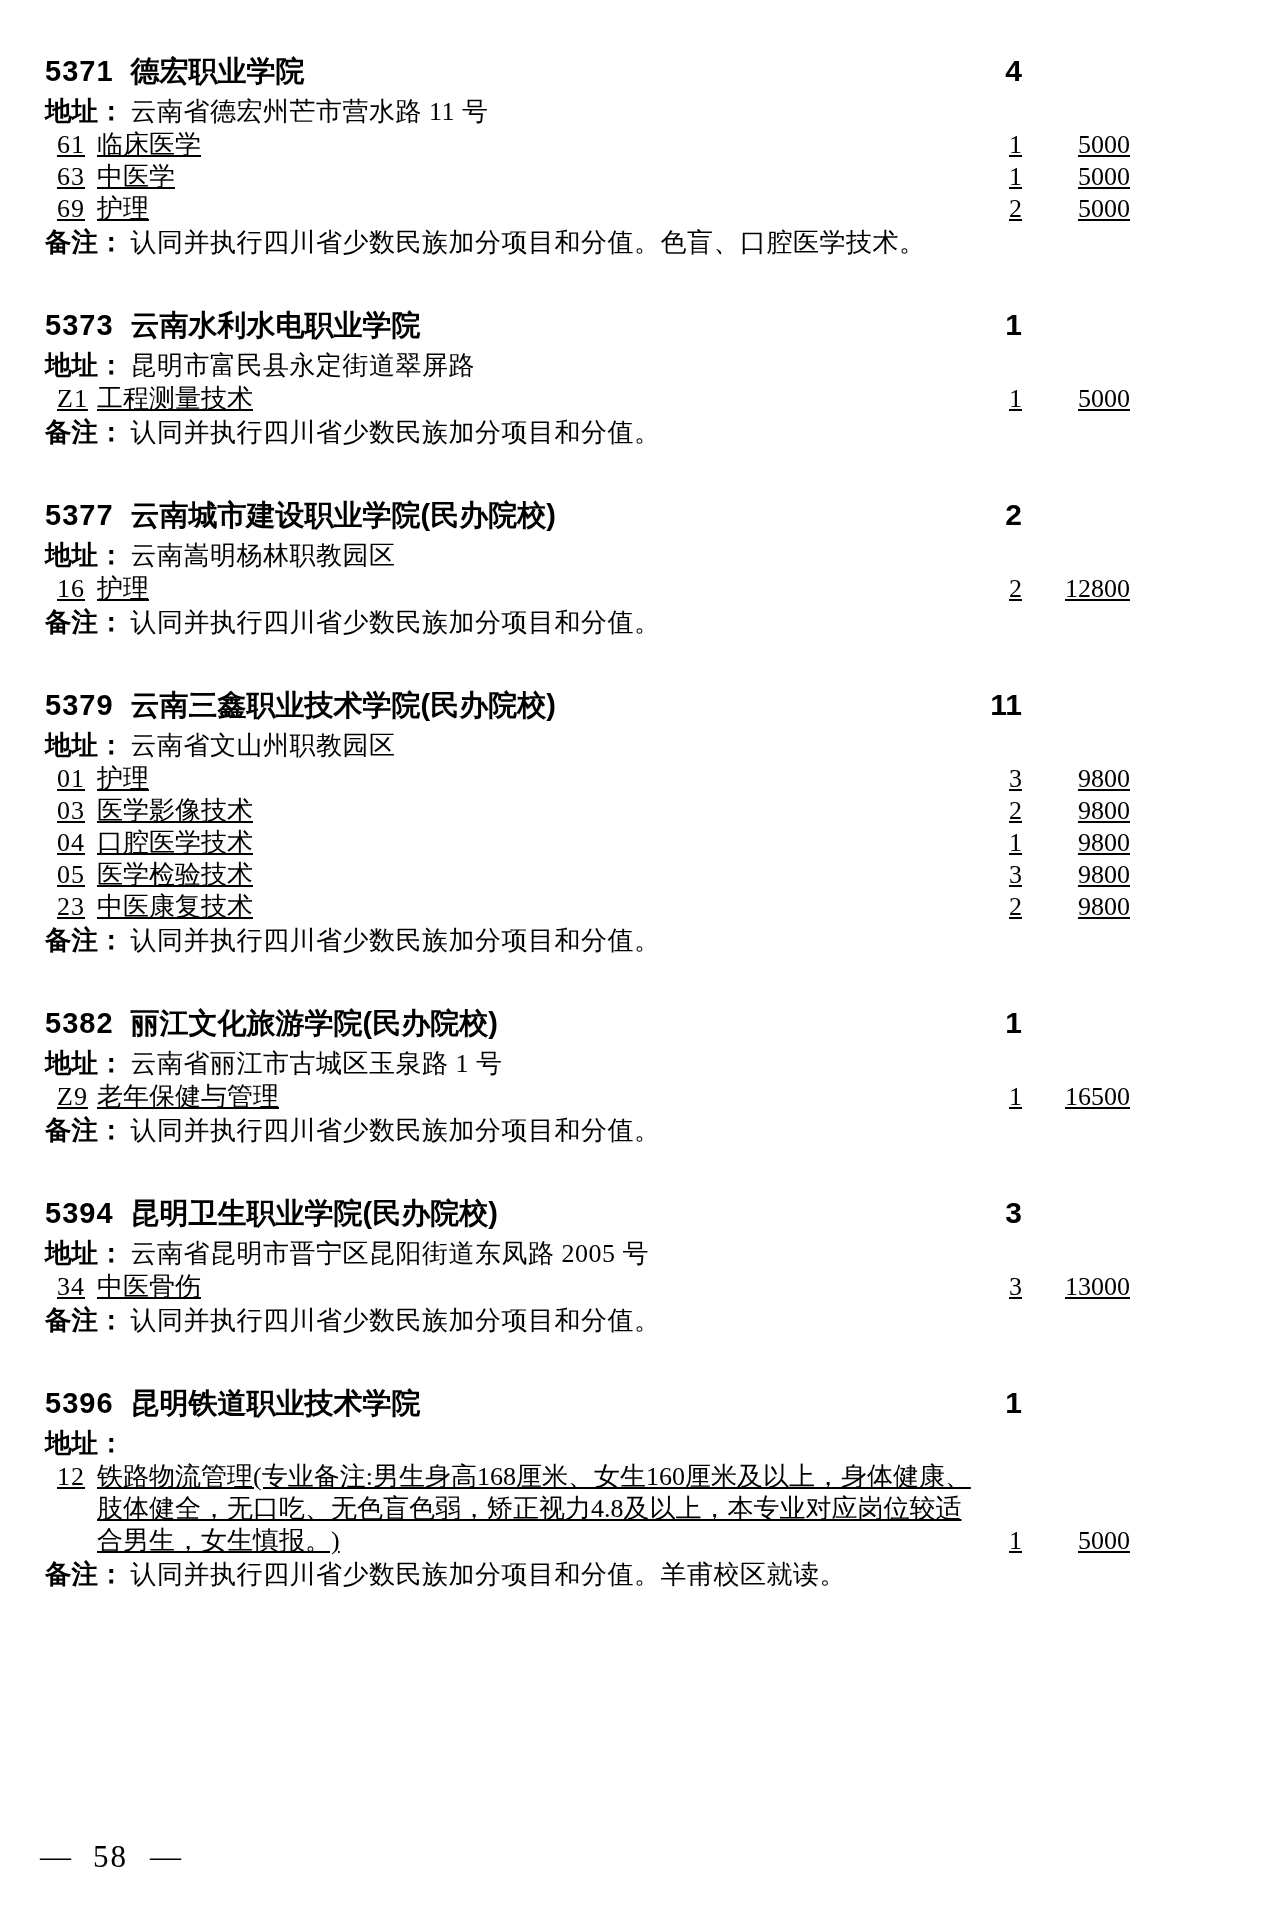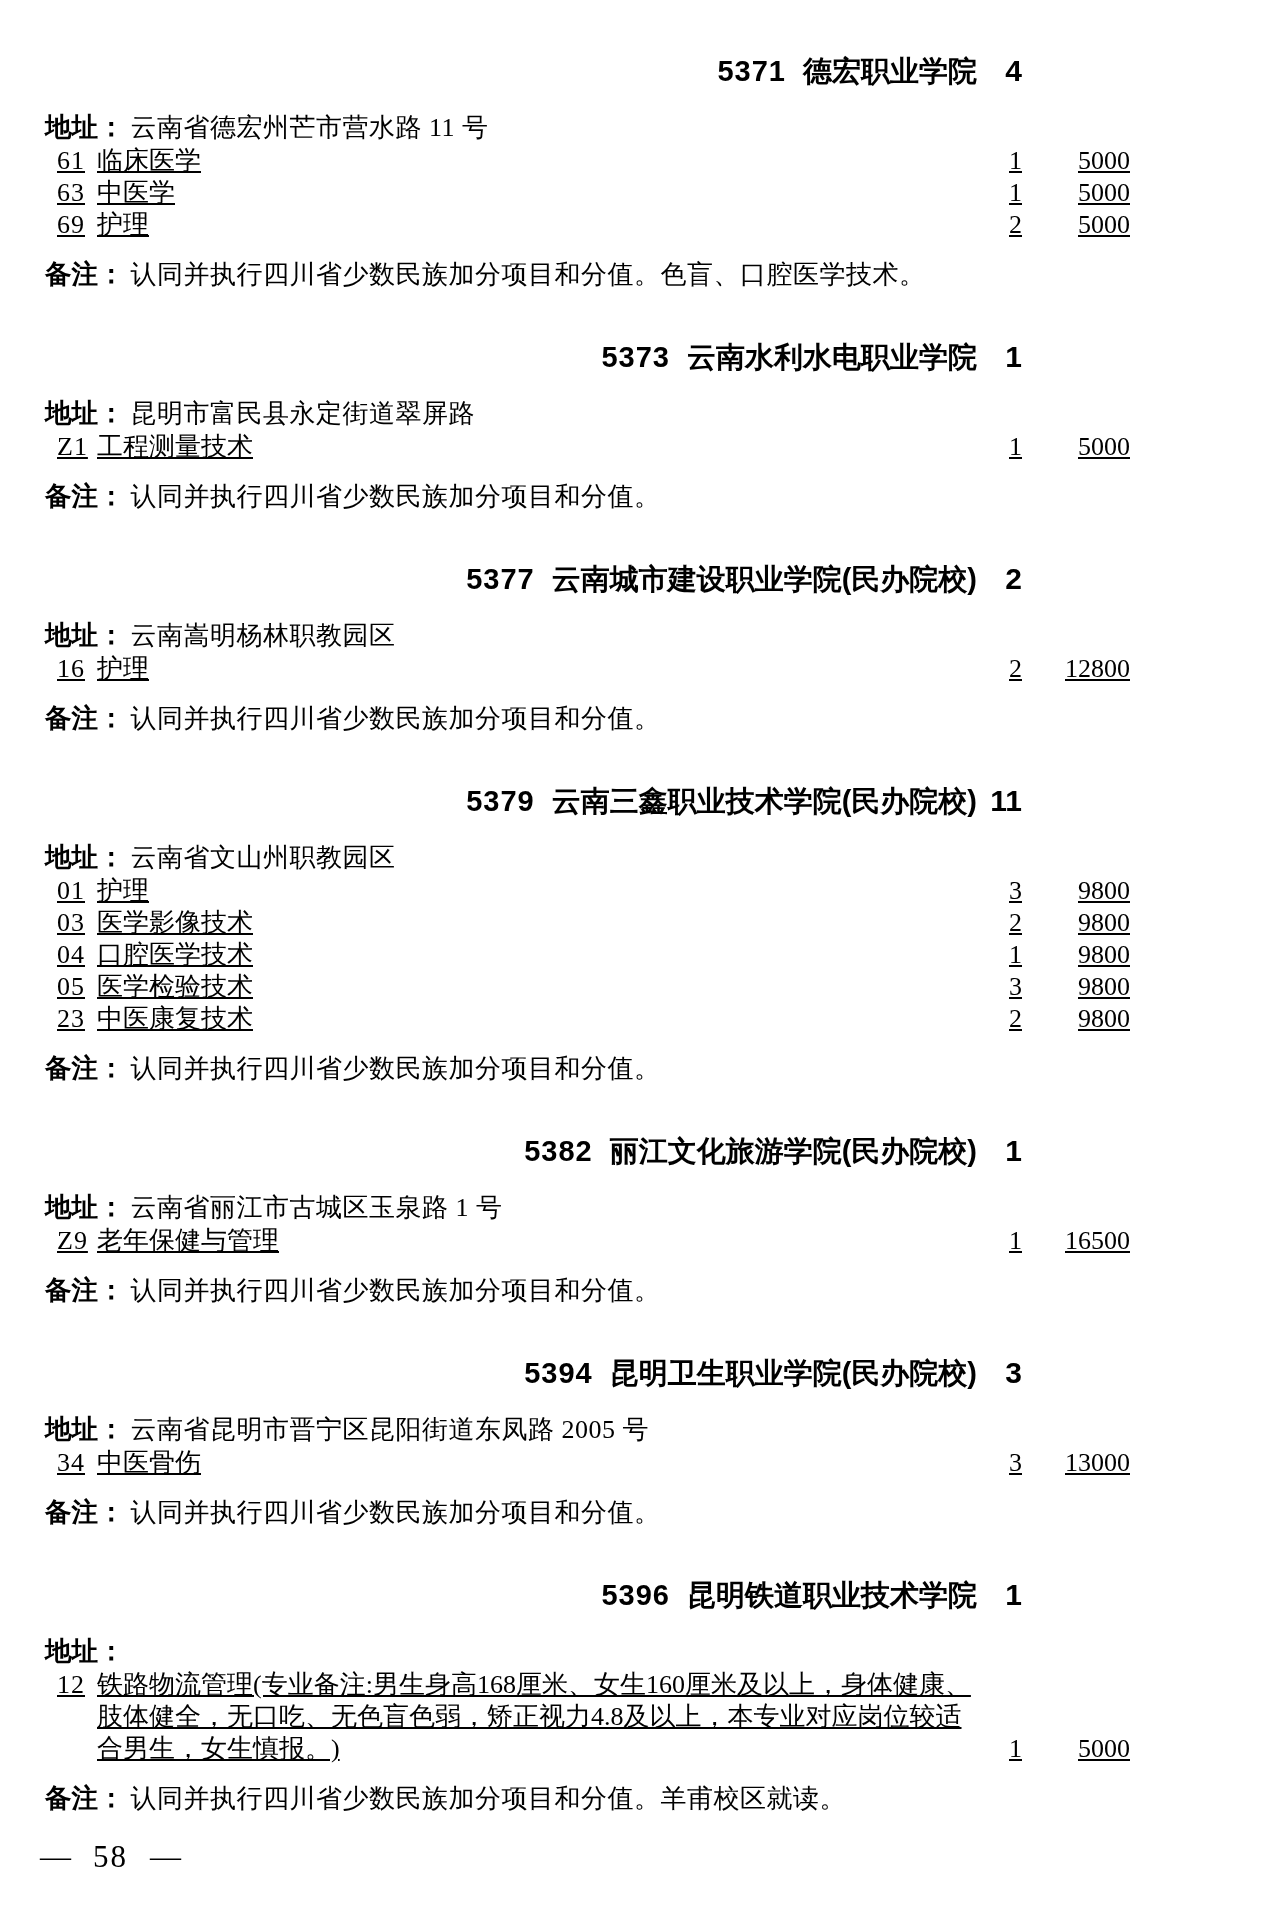--- a/index.html
+++ b/index.html
@@ -27,38 +27,37 @@
 
   .header-row {
     font-family: "Liberation Sans", "DejaVu Sans", sans-serif;
     font-weight: 700;
     font-size: 29px;
     line-height: 37px;
     margin-bottom: 4px;
     align-items: baseline;
   }
   .college-code { margin-right: 17px; letter-spacing: 1px; }
-  .college-title { flex: 1; text-align: right; }
+  .college-title { flex: 1; }
   .header-total {
     font-family: "Liberation Sans", "DejaVu Sans", sans-serif;
     font-weight: 600; font-size: 30px;
   }
 
   .address-row, .remark-row {
     font-size: 26px;
     line-height: 35px;
     align-items: baseline;
   }
   .lab {
     font-family: "Liberation Sans", "DejaVu Sans", sans-serif;
     font-weight: 700;
     font-size: 26.5px;
     margin-right: 6px;
     white-space: nowrap;
-    margin-top: 16px;
   }
   .addr, .rem { font-size: 26px; letter-spacing: 0.5px; }
 
   .major-row {
     font-size: 26px;
     line-height: 32px;
     align-items: flex-end;
     padding-left: 12px;
     text-decoration: underline;
   }

